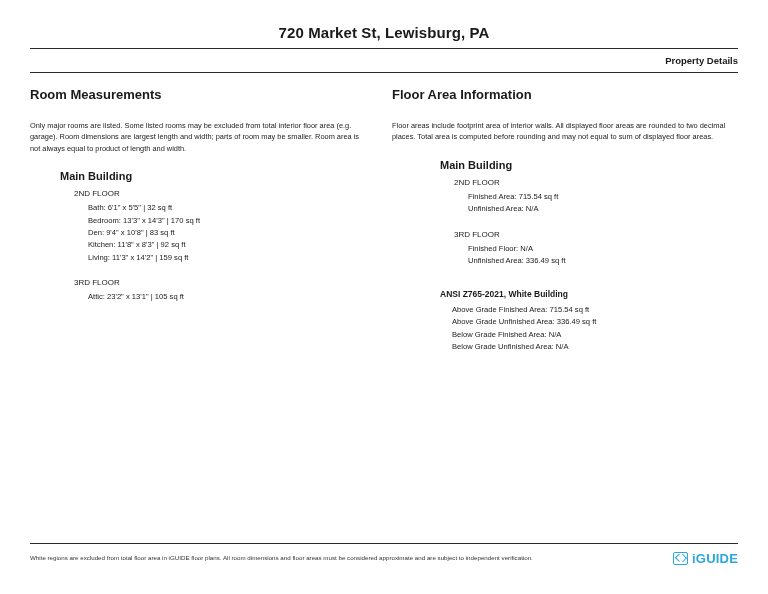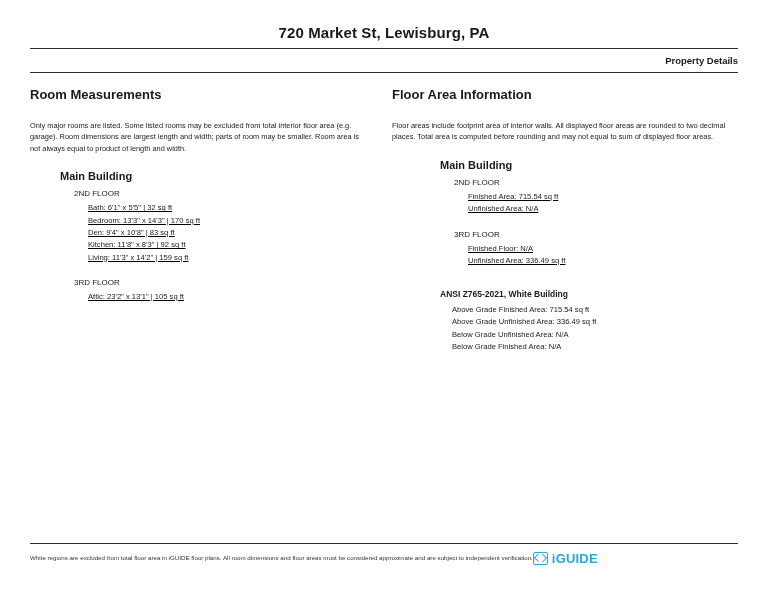--- a/index.html
+++ b/index.html
@@ -82,21 +82,21 @@
   }
   .floor {
     padding-left: 14px;
     margin-bottom: 4px;
   }
   .floor-name {
     font-size: 8px;
     color: #1a1a1a;
     margin-bottom: 4px;
   }
-  .floor-items { padding-left: 14px; text-decoration: underline; }
+  .floor-items { padding-left: 14px; }
   .item {
     font-size: 7.6px;
     color: #1a1a1a;
     line-height: 1.62;
   }
   .floor-gap { height: 10px; }
   .ansi-head {
     font-size: 8.5px;
     font-weight: bold;
     color: #1a1a1a;
@@ -108,20 +108,21 @@
     left: 30px;
     right: 30px;
     bottom: 28px;
   }
   .footer-rule {
     border-top: 1px solid #2b2b2b;
   }
   .footer-row {
     display: flex;
     align-items: center;
+    justify-content: space-between;
     padding-top: 7px;
   }
   .footer-text {
     font-size: 6.2px;
     color: #333;
     line-height: 1.4;
     max-width: 600px;
   }
   .brand {
     display: flex;
@@ -226,22 +227,22 @@
             </div>
           </div>
 
           <div style="height:18px"></div>
 
           <div class="ansi">
             <div class="ansi-head">ANSI Z765-2021, White Building</div>
             <div class="ansi-items">
               <div class="item">Above Grade Finished Area: 715.54 sq ft</div>
               <div class="item">Above Grade Unfinished Area: 336.49 sq ft</div>
+              <div class="item">Below Grade Finished Area: N/A</div>
               <div class="item">Below Grade Unfinished Area: N/A</div>
-              <div class="item">Below Grade Finished Area: N/A</div>
             </div>
           </div>
         </div>
       </div>
 
     </div>
 
     <div class="footer">
       <div class="footer-rule"></div>
       <div class="footer-row">

